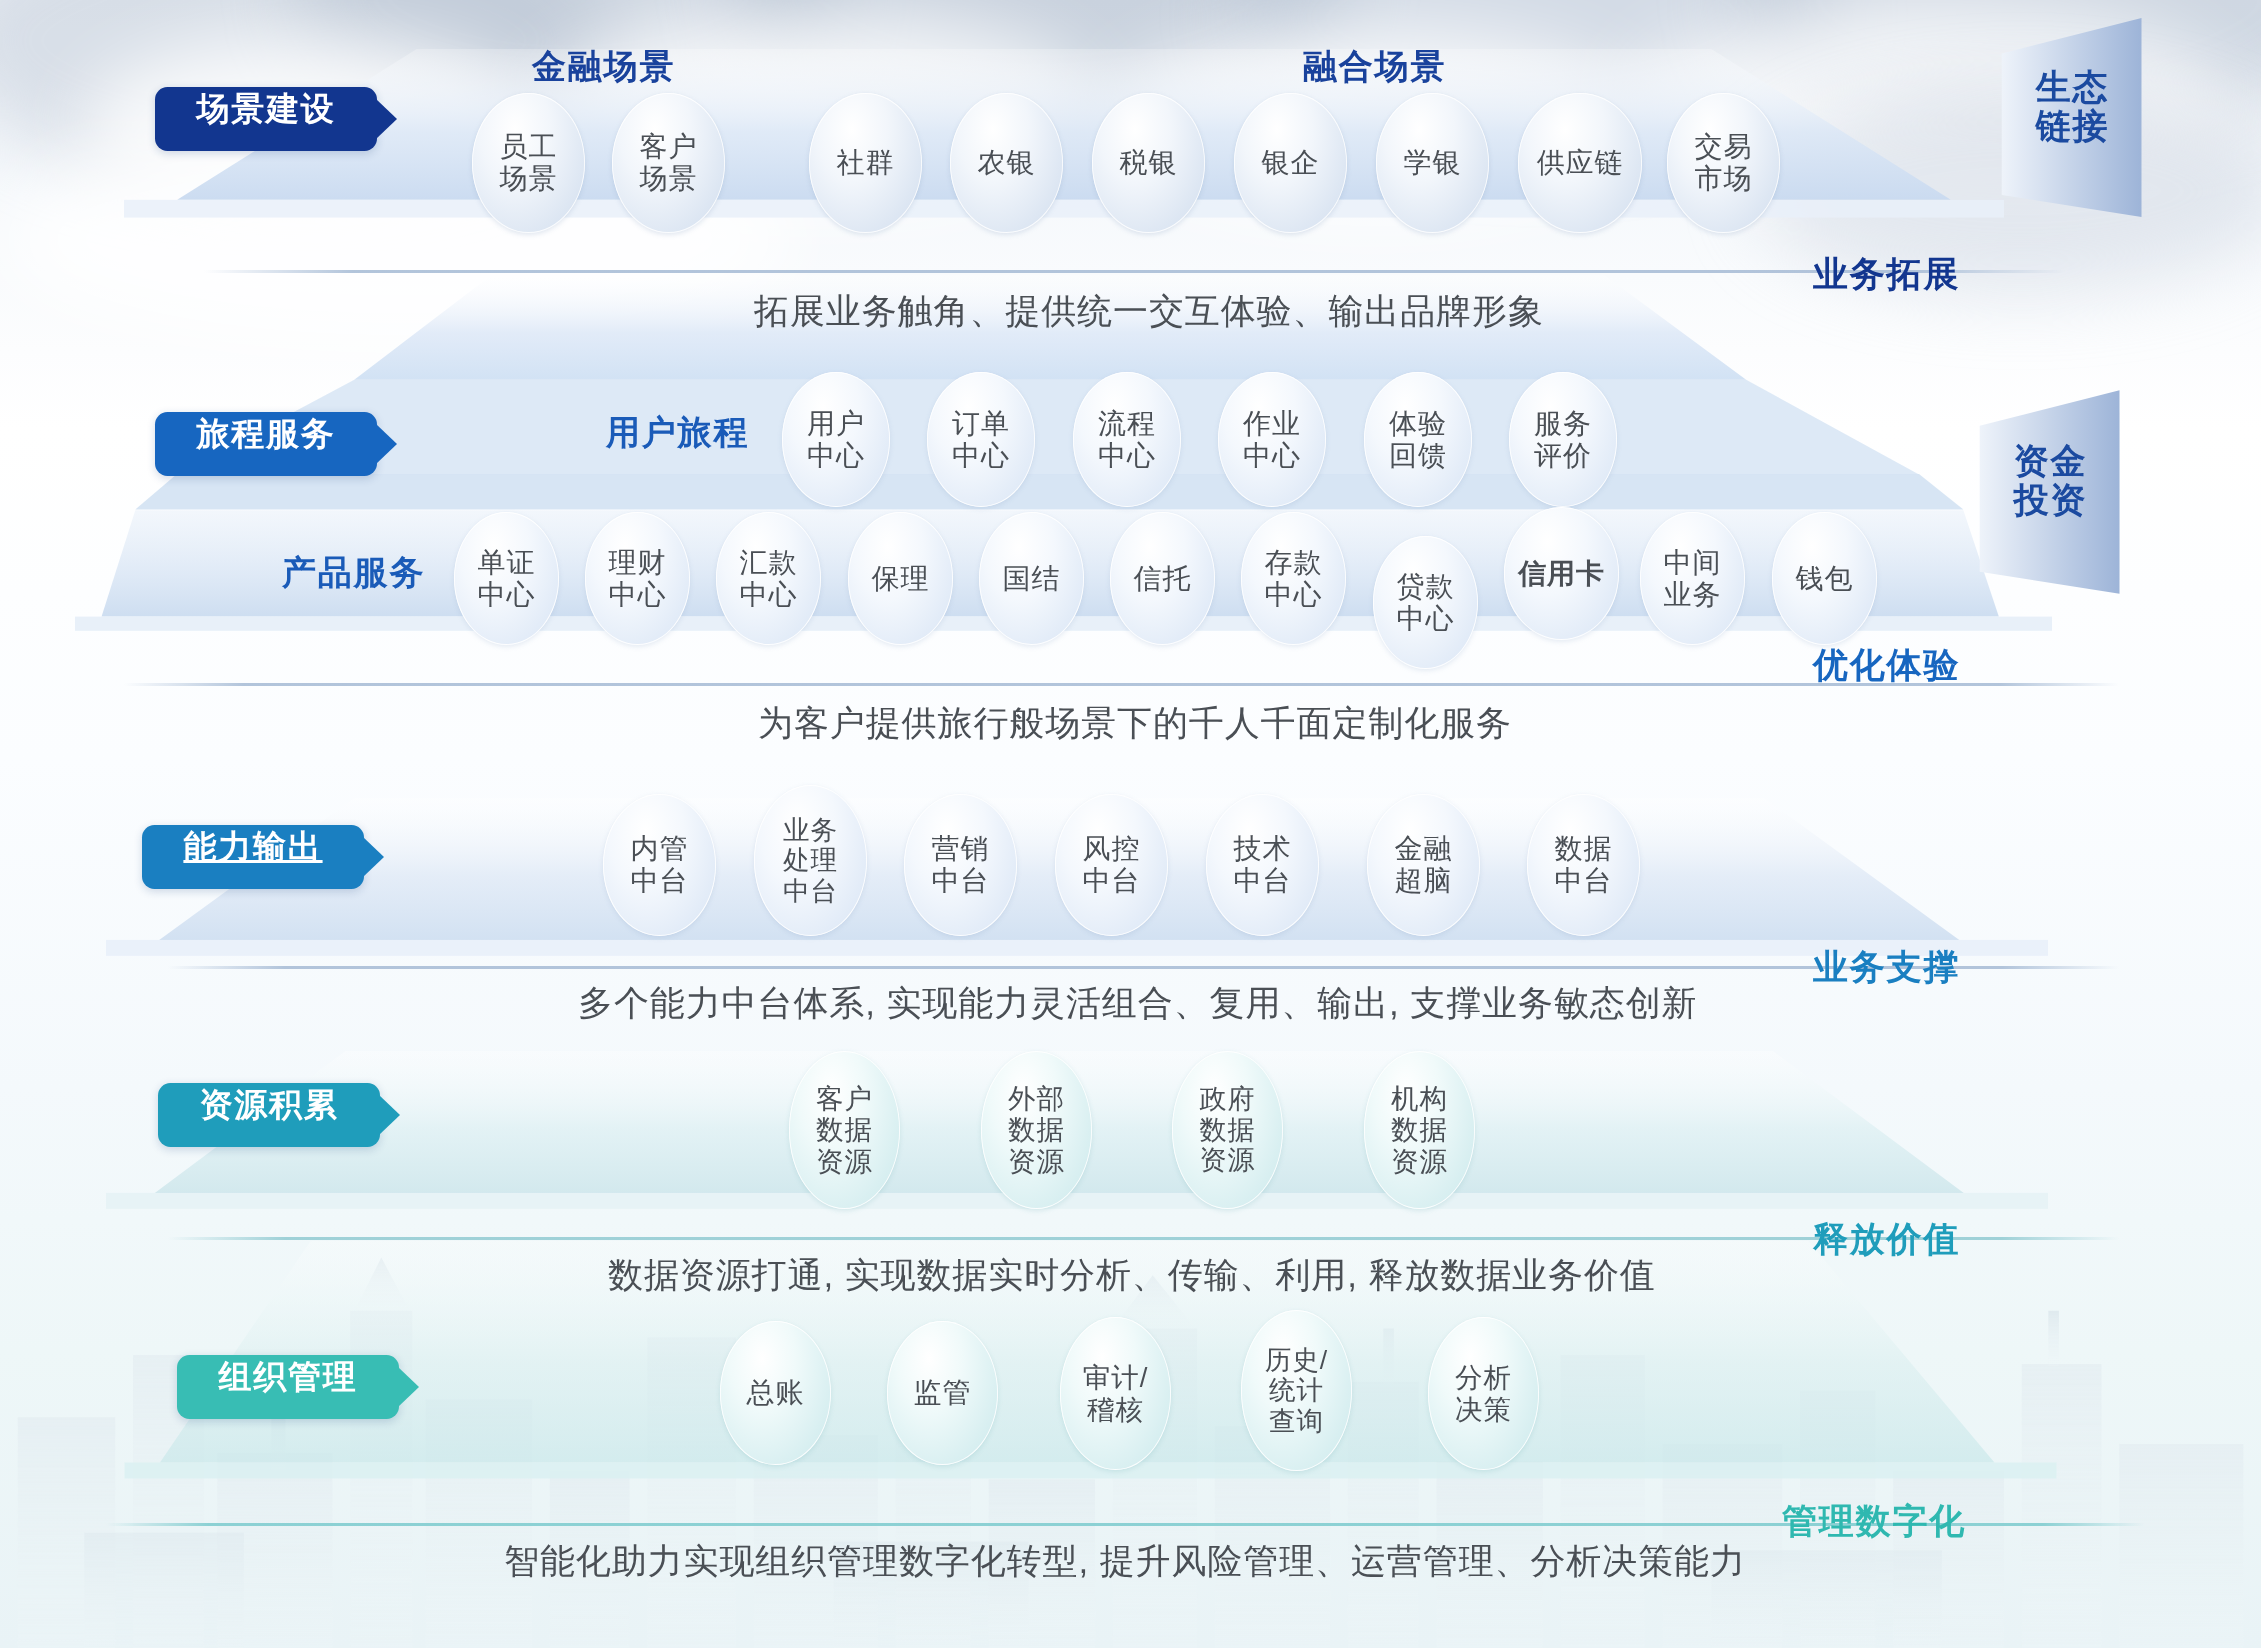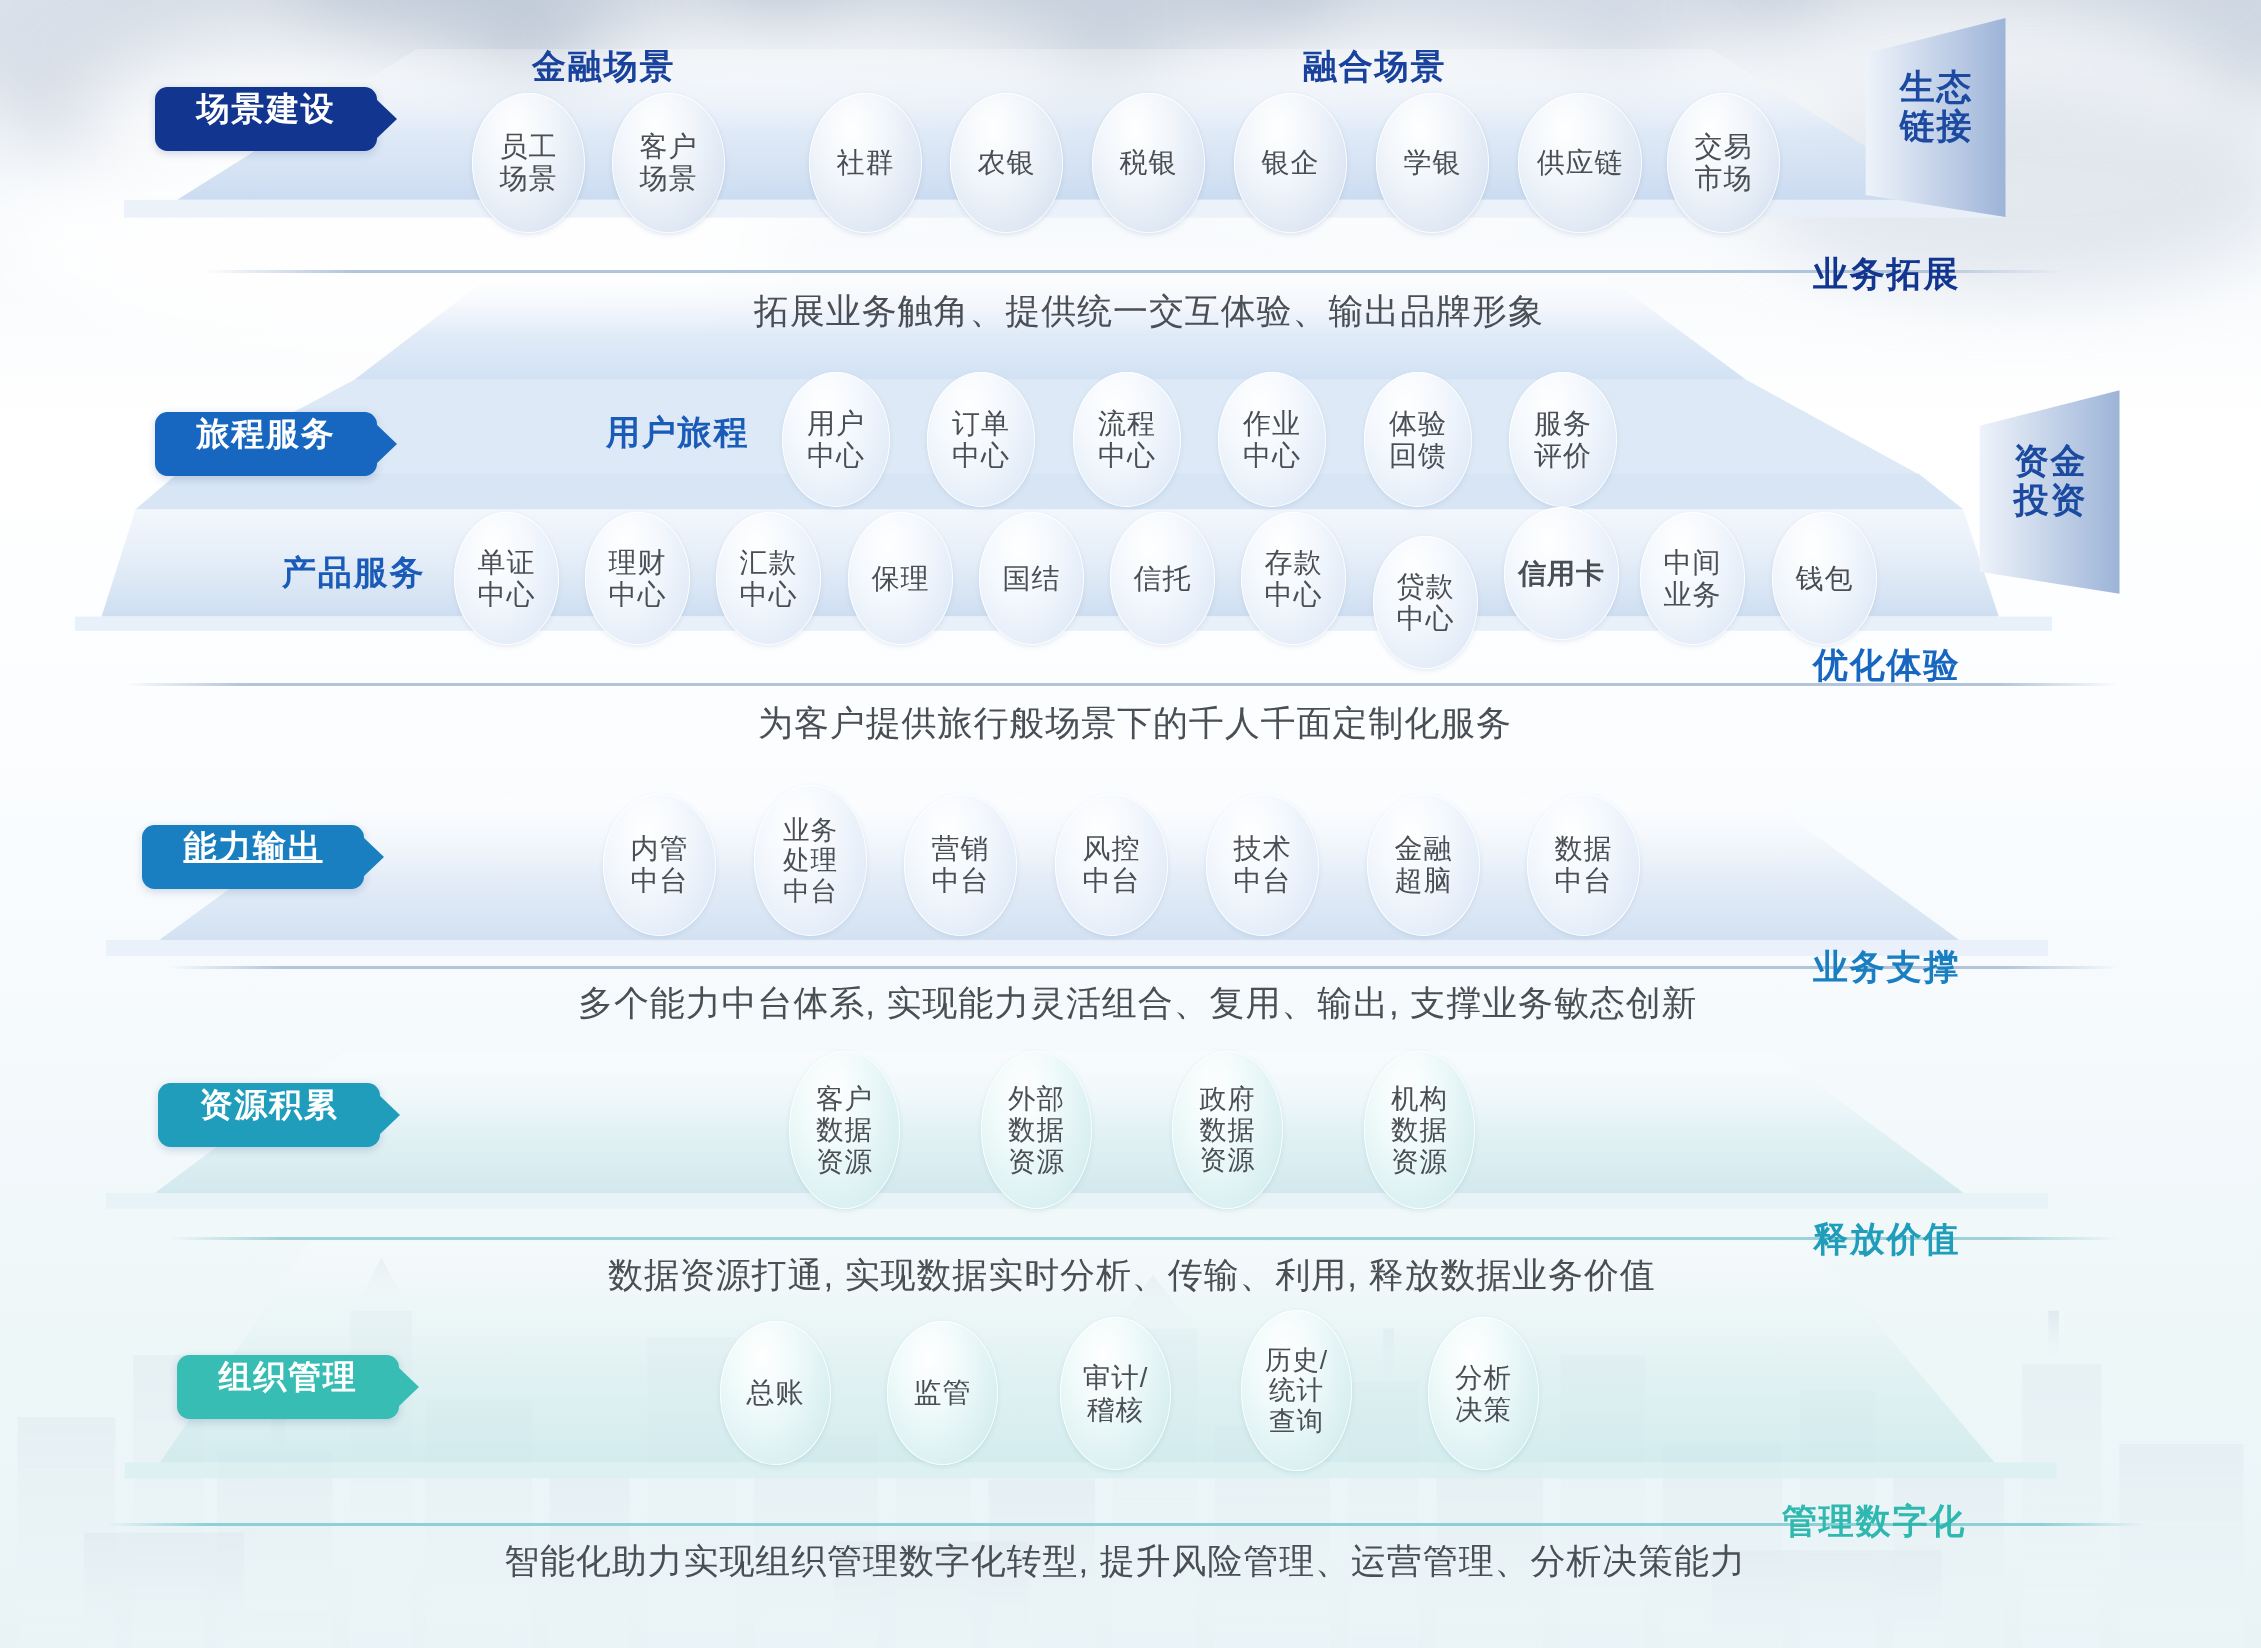--- a/index.html
+++ b/index.html
@@ -230,21 +230,21 @@
       <rect x="0" y="250" width="2180" height="18" fill="#daf0f1" opacity=".8"></rect>
     </svg>
   </div>
 
   <div class="divline" style="left:204px;top:270px;width:1862px;background:linear-gradient(90deg,rgba(190,205,225,0) 0%,rgba(170,190,215,.9) 8%,rgba(170,190,215,.9) 92%,rgba(190,205,225,0) 100%);"></div>
   <div class="divline" style="left:124px;top:683px;width:1995px;background:linear-gradient(90deg,rgba(190,205,225,0) 0%,rgba(170,190,215,.9) 6%,rgba(170,190,215,.9) 94%,rgba(190,205,225,0) 100%);"></div>
   <div class="divline" style="left:168px;top:966px;width:1951px;background:linear-gradient(90deg,rgba(190,205,225,0) 0%,rgba(170,190,215,.9) 6%,rgba(170,190,215,.9) 94%,rgba(190,205,225,0) 100%);"></div>
   <div class="divline" style="left:168px;top:1237px;width:1951px;background:linear-gradient(90deg,rgba(170,215,220,0) 0%,rgba(150,205,212,.9) 6%,rgba(150,205,212,.9) 94%,rgba(170,215,220,0) 100%);"></div>
   <div class="divline" style="left:106px;top:1523px;width:2039px;background:linear-gradient(90deg,rgba(150,215,218,0) 0%,rgba(130,205,208,.9) 5%,rgba(130,205,208,.9) 95%,rgba(150,215,218,0) 100%);"></div>
 
-  <div class="ribbon" style="left:1848px;top:17.7px;width:177px;height:199px;text-decoration:underline;">
+  <div class="ribbon" style="left:1984px;top:17.7px;width:177px;height:199px;text-decoration:underline;">
     <svg width="177" height="199" viewBox="0 0 200 225" style="position:absolute;left:0;top:0;">
       <defs>
         <linearGradient id="rb1" x1="0" y1="0" x2="1" y2="0">
           <stop offset="0%" stop-color="#eef3fa"></stop>
           <stop offset="100%" stop-color="#9db4d8"></stop>
         </linearGradient>
       </defs>
       <polygon points="20,40 178,0 178,225 20,200" fill="url(#rb1)"></polygon>
     </svg>
     <div class="rtext" style="top:49px;">

